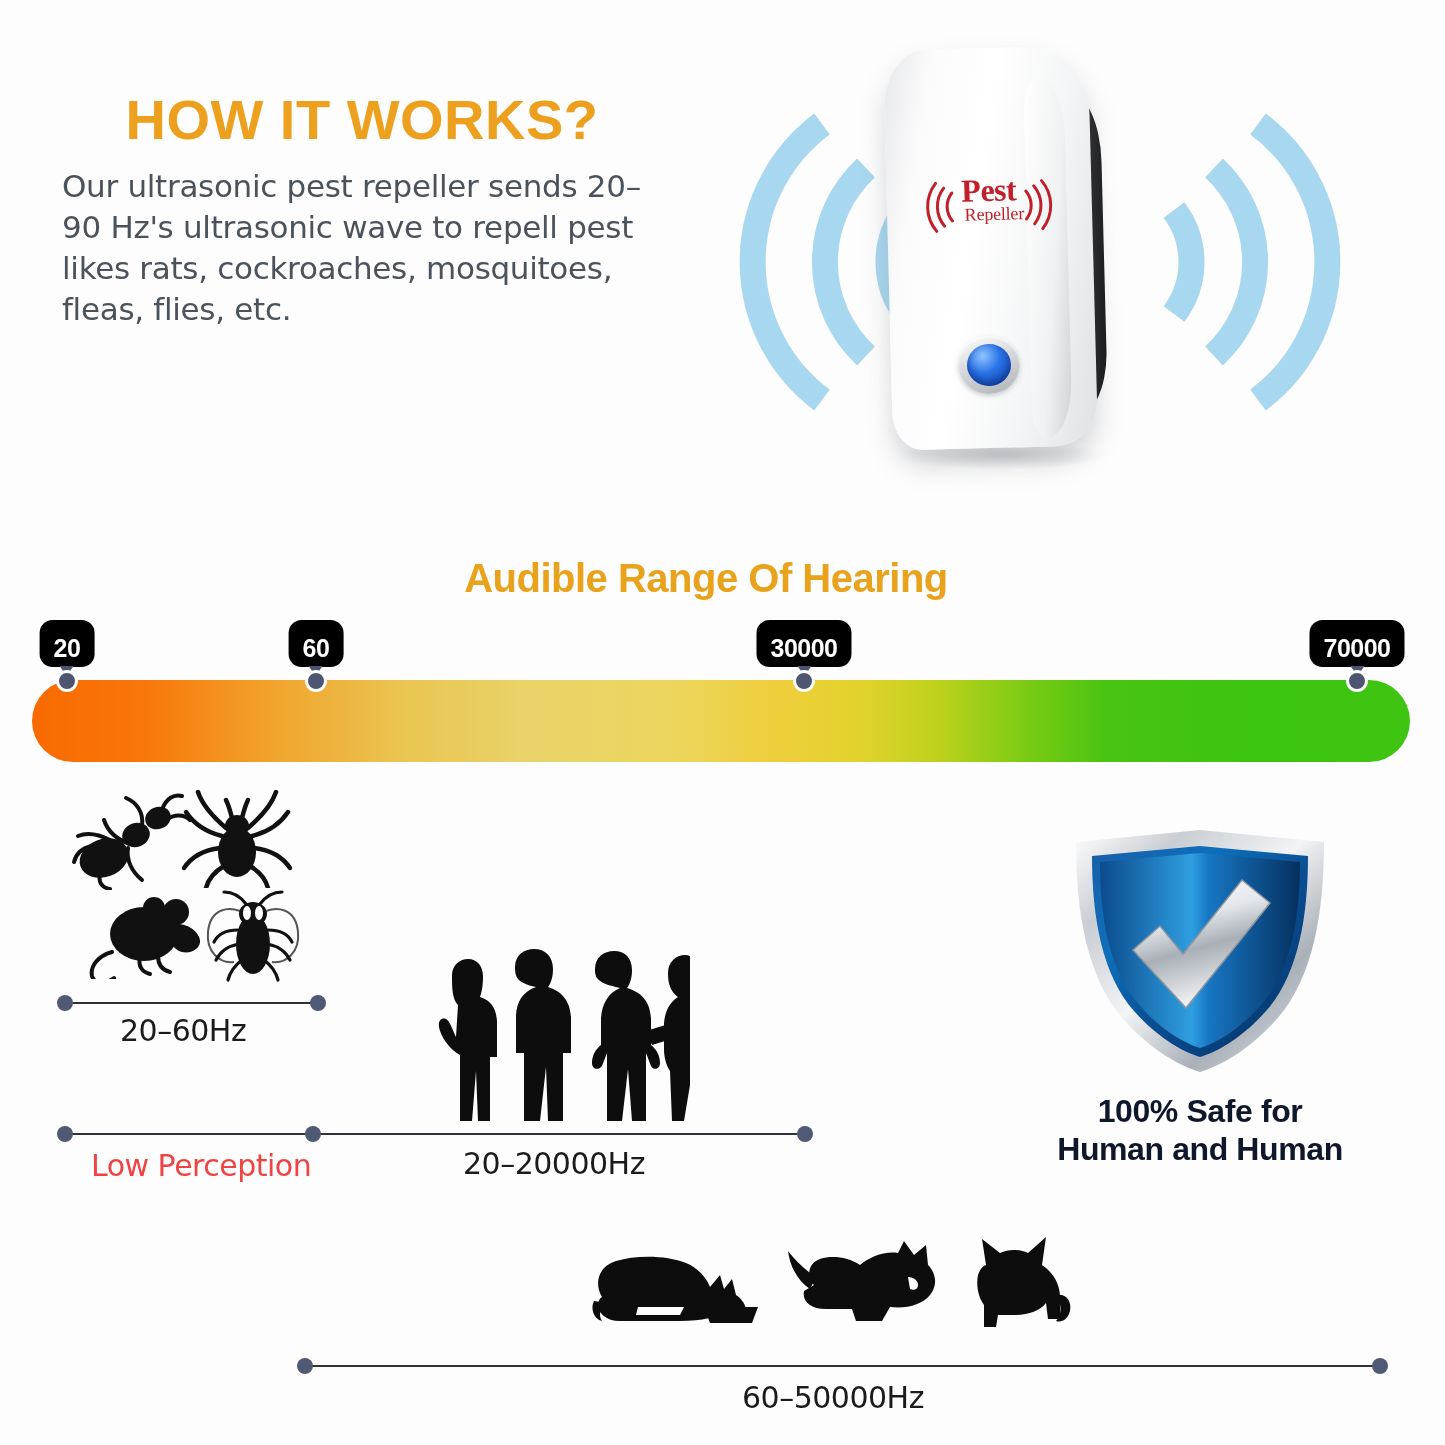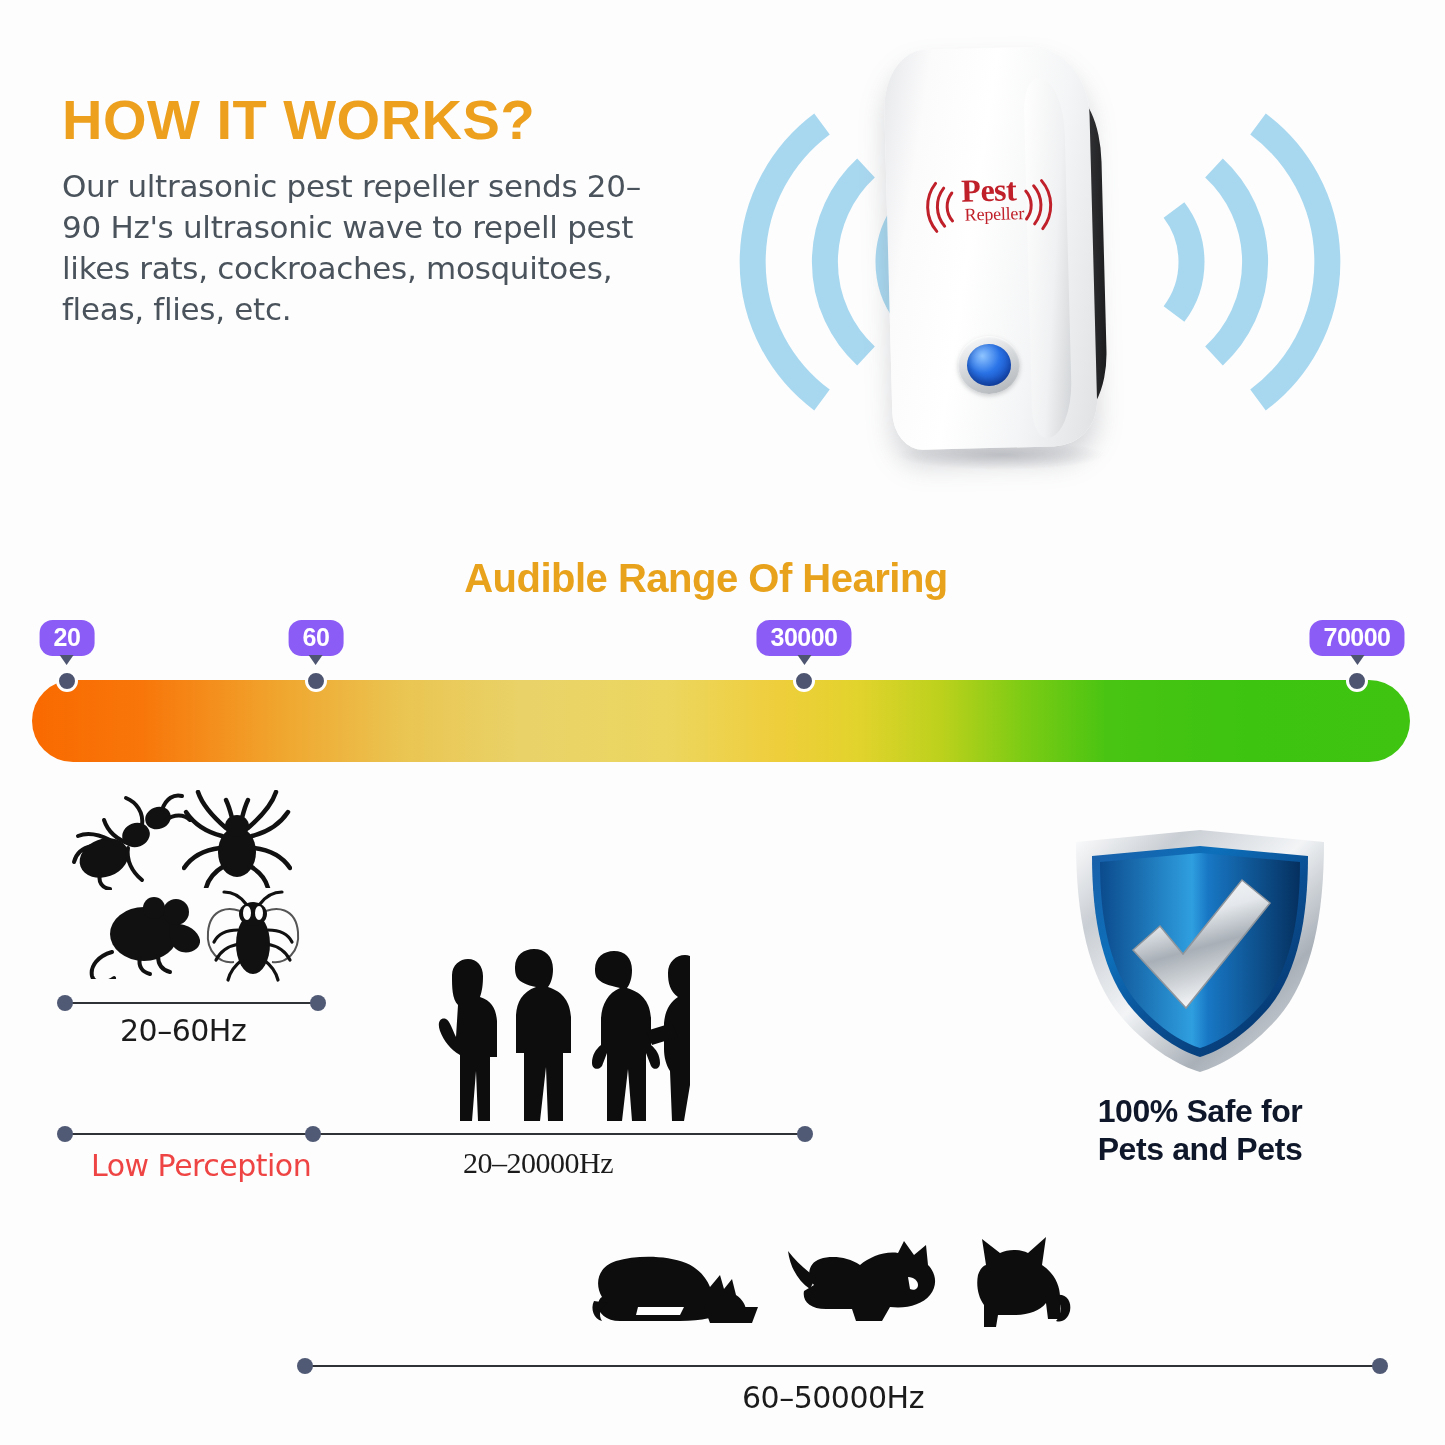--- a/index.html
+++ b/index.html
@@ -24,20 +24,21 @@
     width: 600px;
   }
   #headline {
     font-size: 56px;
     font-weight: bold;
     color: #eda01e;
     letter-spacing: 0.5px;
     margin: 0 0 18px 0;
     line-height: 1.0;
     font-family: "Liberation Sans", sans-serif;
+    text-align: center;
   }
   #intro-paragraph {
     font-size: 31px;
     line-height: 1.32;
     color: #4a535c;
     margin: 0;
     font-family: "DejaVu Sans", sans-serif;
     letter-spacing: -0.3px;
   }
 
@@ -182,24 +183,24 @@
        #3ec411 100%);
   }
   .marker {
     position: absolute;
     top: 0;
   }
   .marker-pill {
     position: absolute;
     top: 0;
     transform: translateX(-50%);
-    background: #8b5cf6;
+    background: #000000;
     color: #ffffff;
     border-radius: 13px;
-    padding: 5px 14px 6px 14px;
+    padding: 16px 14px 6px 14px;
     font-size: 25px;
     font-weight: bold;
     line-height: 1;
     white-space: nowrap;
     letter-spacing: -0.5px;
     font-family: "Liberation Sans", sans-serif;
   }
   .marker-pill::after {
     content: "";
     position: absolute;
@@ -483,21 +484,21 @@
       </g>
     </g>
   </svg>
 </div>
 
 <div class="span-line" style="left:65px; top:1133px; width:740px;"></div>
 <div class="span-dot" style="left:65px; top:1133px;"></div>
 <div class="span-dot" style="left:313px; top:1133px;"></div>
 <div class="span-dot" style="left:805px; top:1133px;"></div>
 <div class="span-label accent" style="left:66px; top:1148px;">Low Perception</div>
-<div class="span-label" style="left:463px; top:1146px;font-family:Liberation Serif, serif;">20–20000Hz</div>
+<div class="span-label" style="left:463px; top:1146px;">20–20000Hz</div>
 
 <div id="pets-group">
   <svg width="510" height="115" viewBox="0 0 510 115">
     <g fill="#0d0d0d">
 
       <g>
         <path d="M 22,62 C 14,48 18,32 36,26 C 56,20 86,20 106,28 C 118,33 126,42 130,52
                  L 140,40 L 144,54 L 152,44 L 156,60 C 162,64 166,70 166,76 L 166,88
                  L 150,88 L 148,76 C 138,82 122,86 100,86 L 40,86 C 26,86 18,78 18,70
                  C 18,66 20,63 22,62 Z"></path>
@@ -564,15 +565,15 @@
     <path d="M 56,22 L 180,10 L 304,22 C 304,96 292,160 256,200 C 228,231 200,246 180,252
              C 160,246 132,231 104,200 C 68,160 56,96 56,22 Z" fill="url(#chromeGrad)"></path>
     <path d="M 72,36 L 180,26 L 288,36 C 288,100 277,156 246,191 C 222,218 197,232 180,237
              C 163,232 138,218 114,191 C 83,156 72,100 72,36 Z" fill="url(#blueGrad)"></path>
     <path d="M 80,42 L 180,33 L 280,42 C 280,100 270,152 241,185 C 219,210 196,223 180,228
              C 164,223 141,210 119,185 C 90,152 80,100 80,42 Z" fill="url(#glowGrad)"></path>
     <path d="M 113,130 L 140,106 L 163,134 L 222,60 L 250,83 L 166,188 Z" fill="url(#checkGrad)" stroke="#8e959c" stroke-width="1.5"></path>
   </svg>
   <div id="shield-caption">
     <div>100% Safe for</div>
-    <div>Pets and Pets</div>
+    <div>Human and Human</div>
   </div>
 </div>
 
 </body></html>

